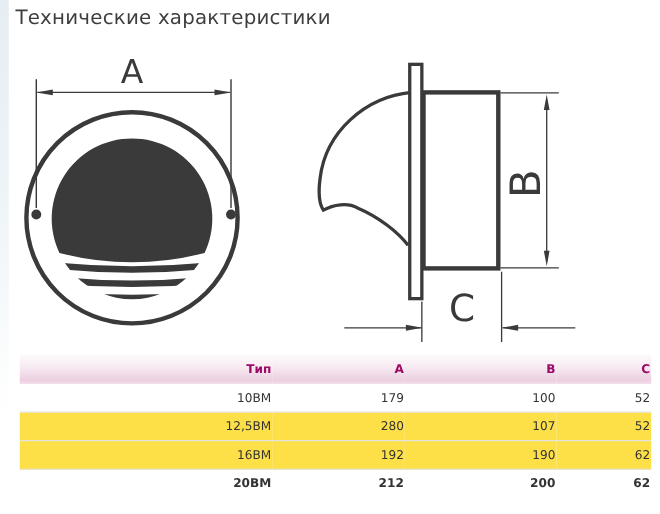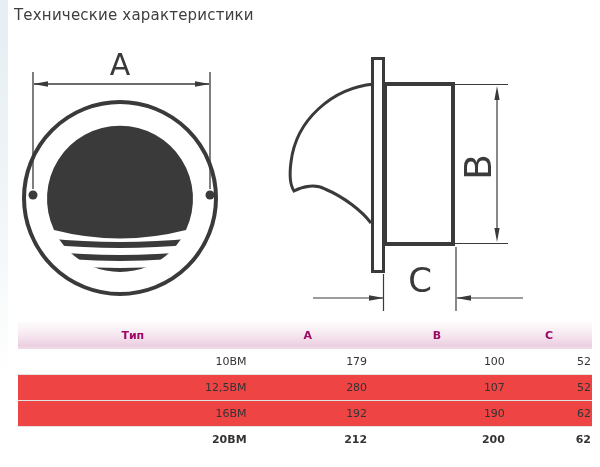--- a/index.html
+++ b/index.html
@@ -6,44 +6,44 @@
   #stage{
     position:relative;width:600px;height:467px;background:#ffffff;overflow:hidden;
     font-family:"DejaVu Sans",sans-serif;
   }
   #left-strip{
     position:absolute;left:0;top:0;width:8px;height:400px;
     background:linear-gradient(180deg,#e7eef3 0%,#edf3f6 40%,#ffffff 95%);
   }
   #page-title{
     position:absolute;left:14px;top:6px;
-    font-size:15px;color:#3e3e3e;letter-spacing:0.2px;
+    font-size:18px;color:#3e3e3e;letter-spacing:0.2px;
   }
   #drawing{position:absolute;left:0;top:45px;}
 
   
   #specs-table{
     position:absolute;left:18px;top:322px;width:574px;
     border-collapse:collapse;table-layout:fixed;
     font-size:11px;color:#333333;
   }
   #specs-table col.c1{width:40%;}
   #specs-table col.c2{width:21%;}
   #specs-table col.c3{width:24%;}
   #specs-table col.c4{width:15%;}
   #specs-table th{
-    height:25px;text-align:center;vertical-align:middle;
+    height:25px;text-align:right;vertical-align:middle;
     font-weight:bold;color:#9c0a67;
     background:linear-gradient(180deg,#fdfbfc 0%,#f7e9f1 45%,#eccfe1 88%,#f2ddea 100%);
   }
   #specs-table td{
     height:23px;text-align:right;vertical-align:middle;
     border-bottom:1px solid #e2e2e2;
   }
-  #specs-table tr.alt td{background:#ef4444;}
+  #specs-table tr.alt td{background:#fde047;}
   #specs-table tr.strong td{font-weight:bold;border-bottom:none;}
 </style>
 </head>
 <body>
 
 <div id="stage">
   <div id="left-strip"></div>
 
   <div id="page-title">Технические характеристики</div>
 

